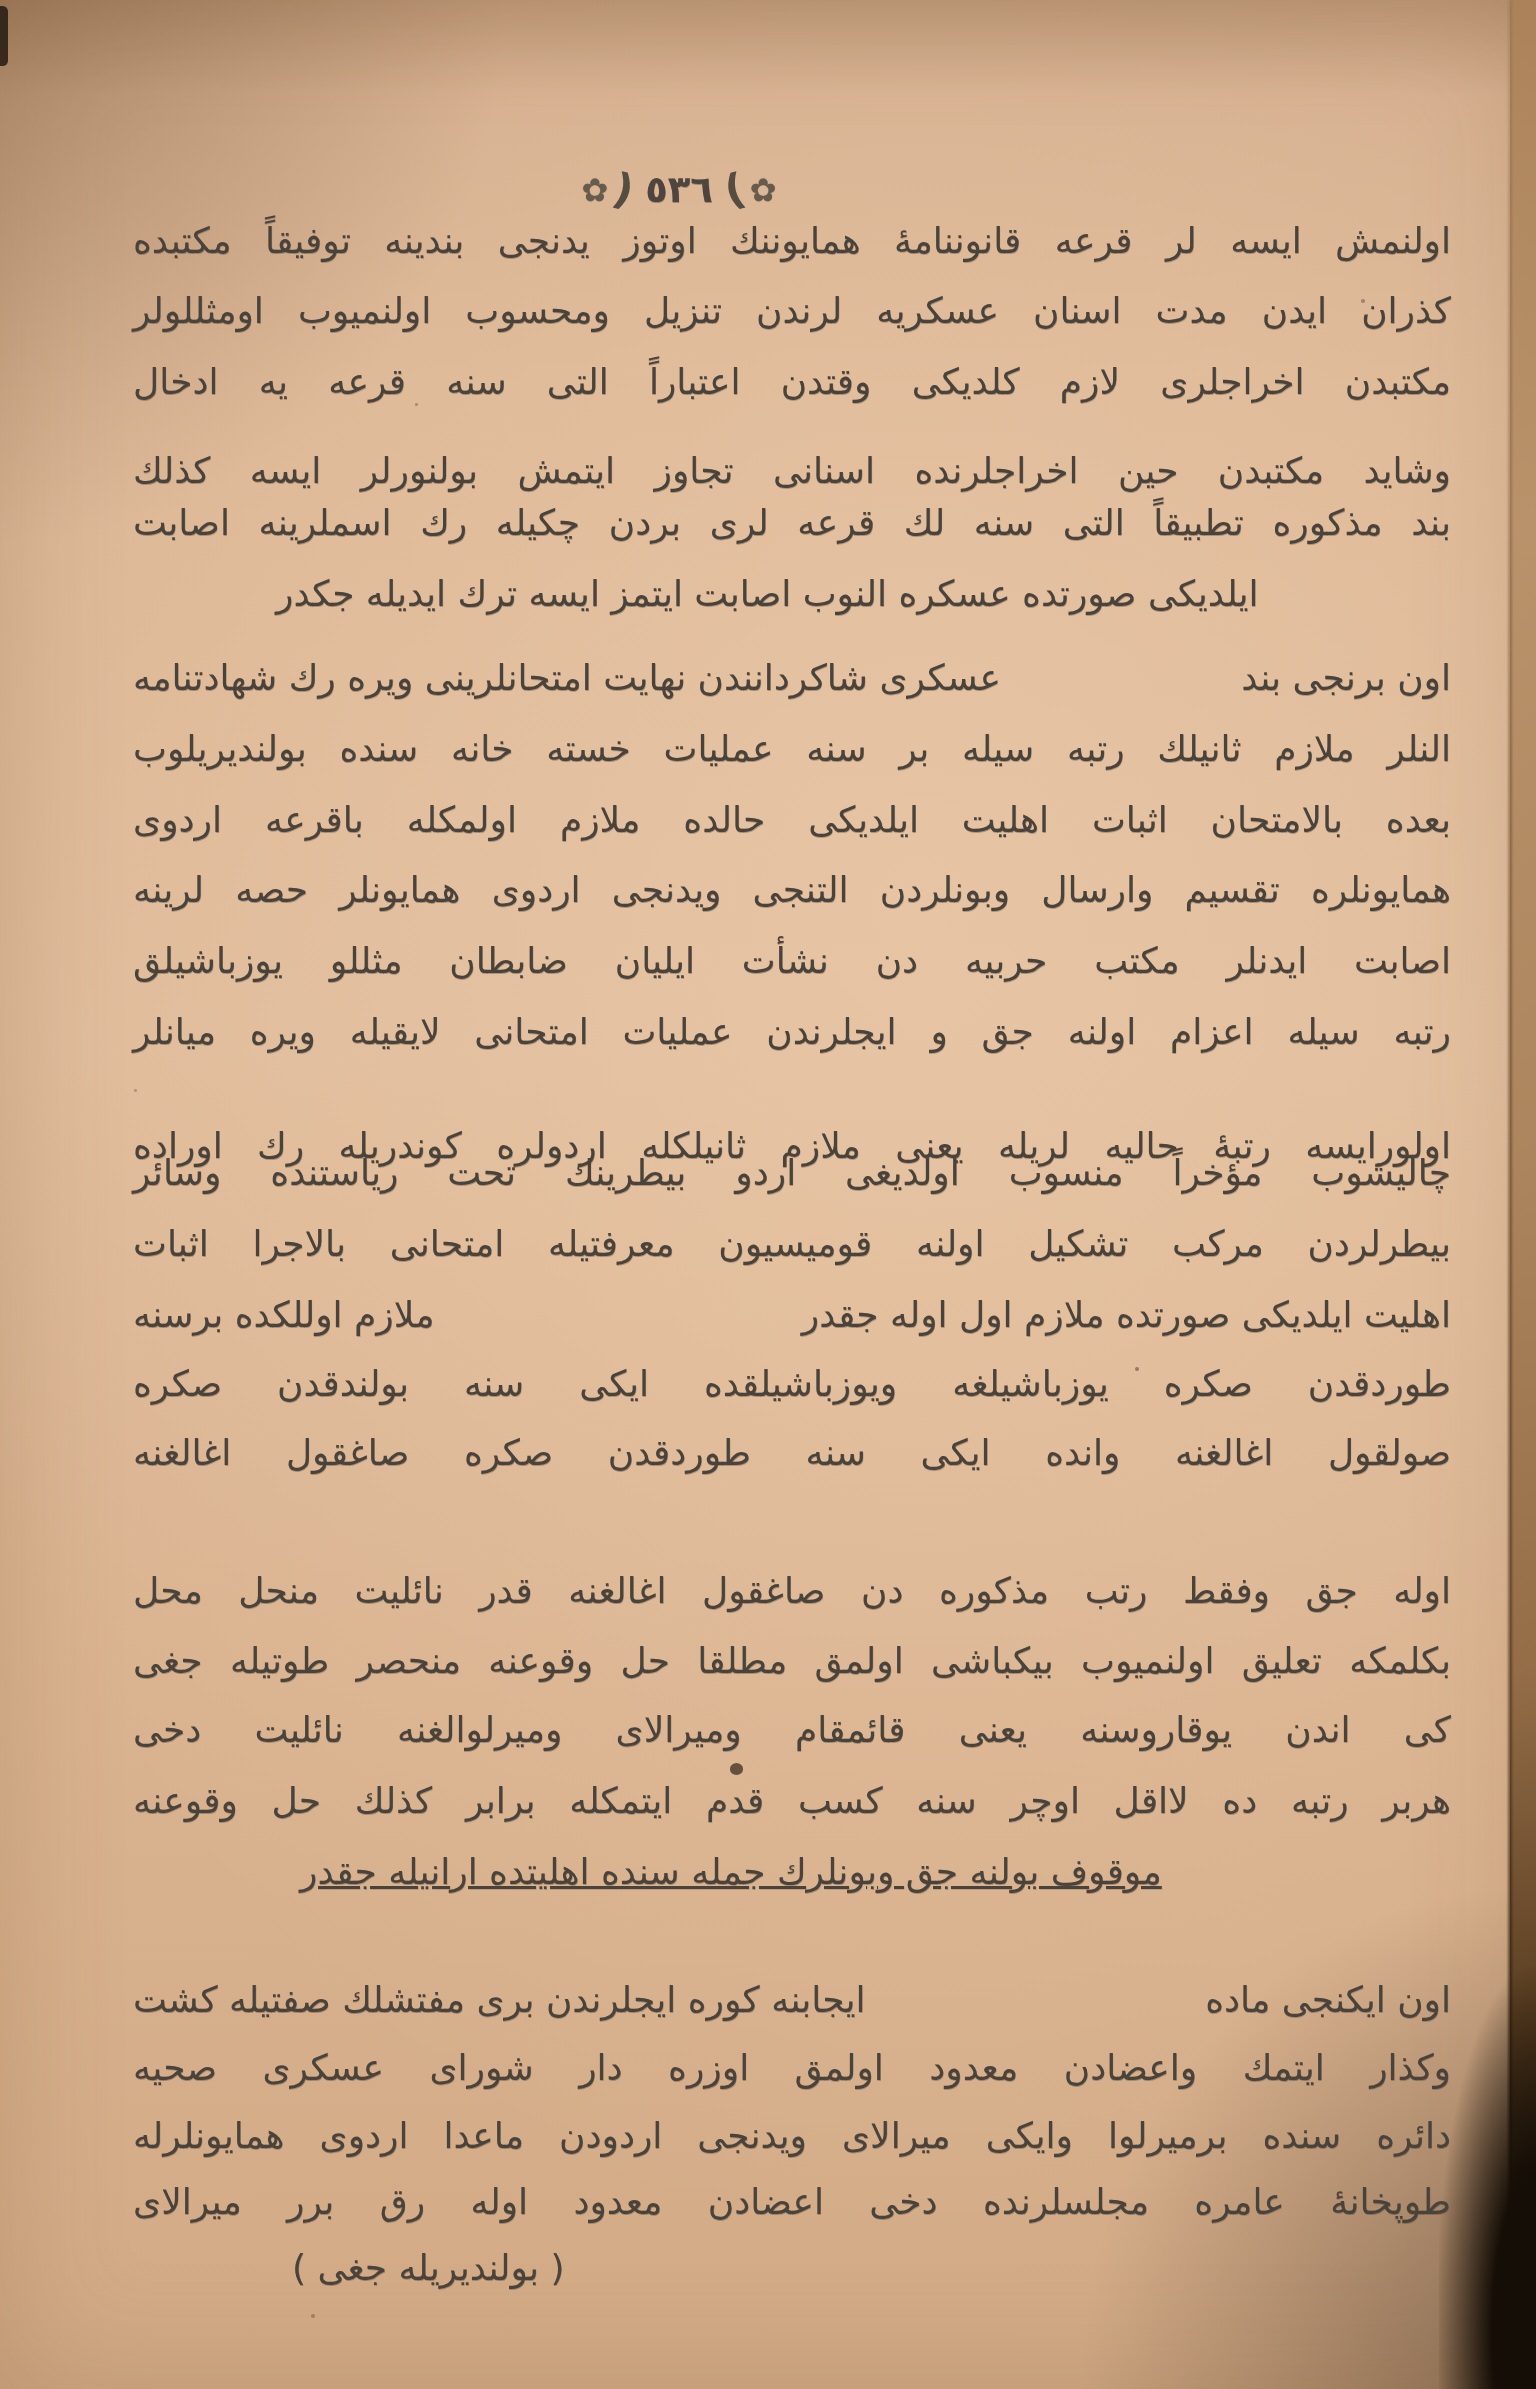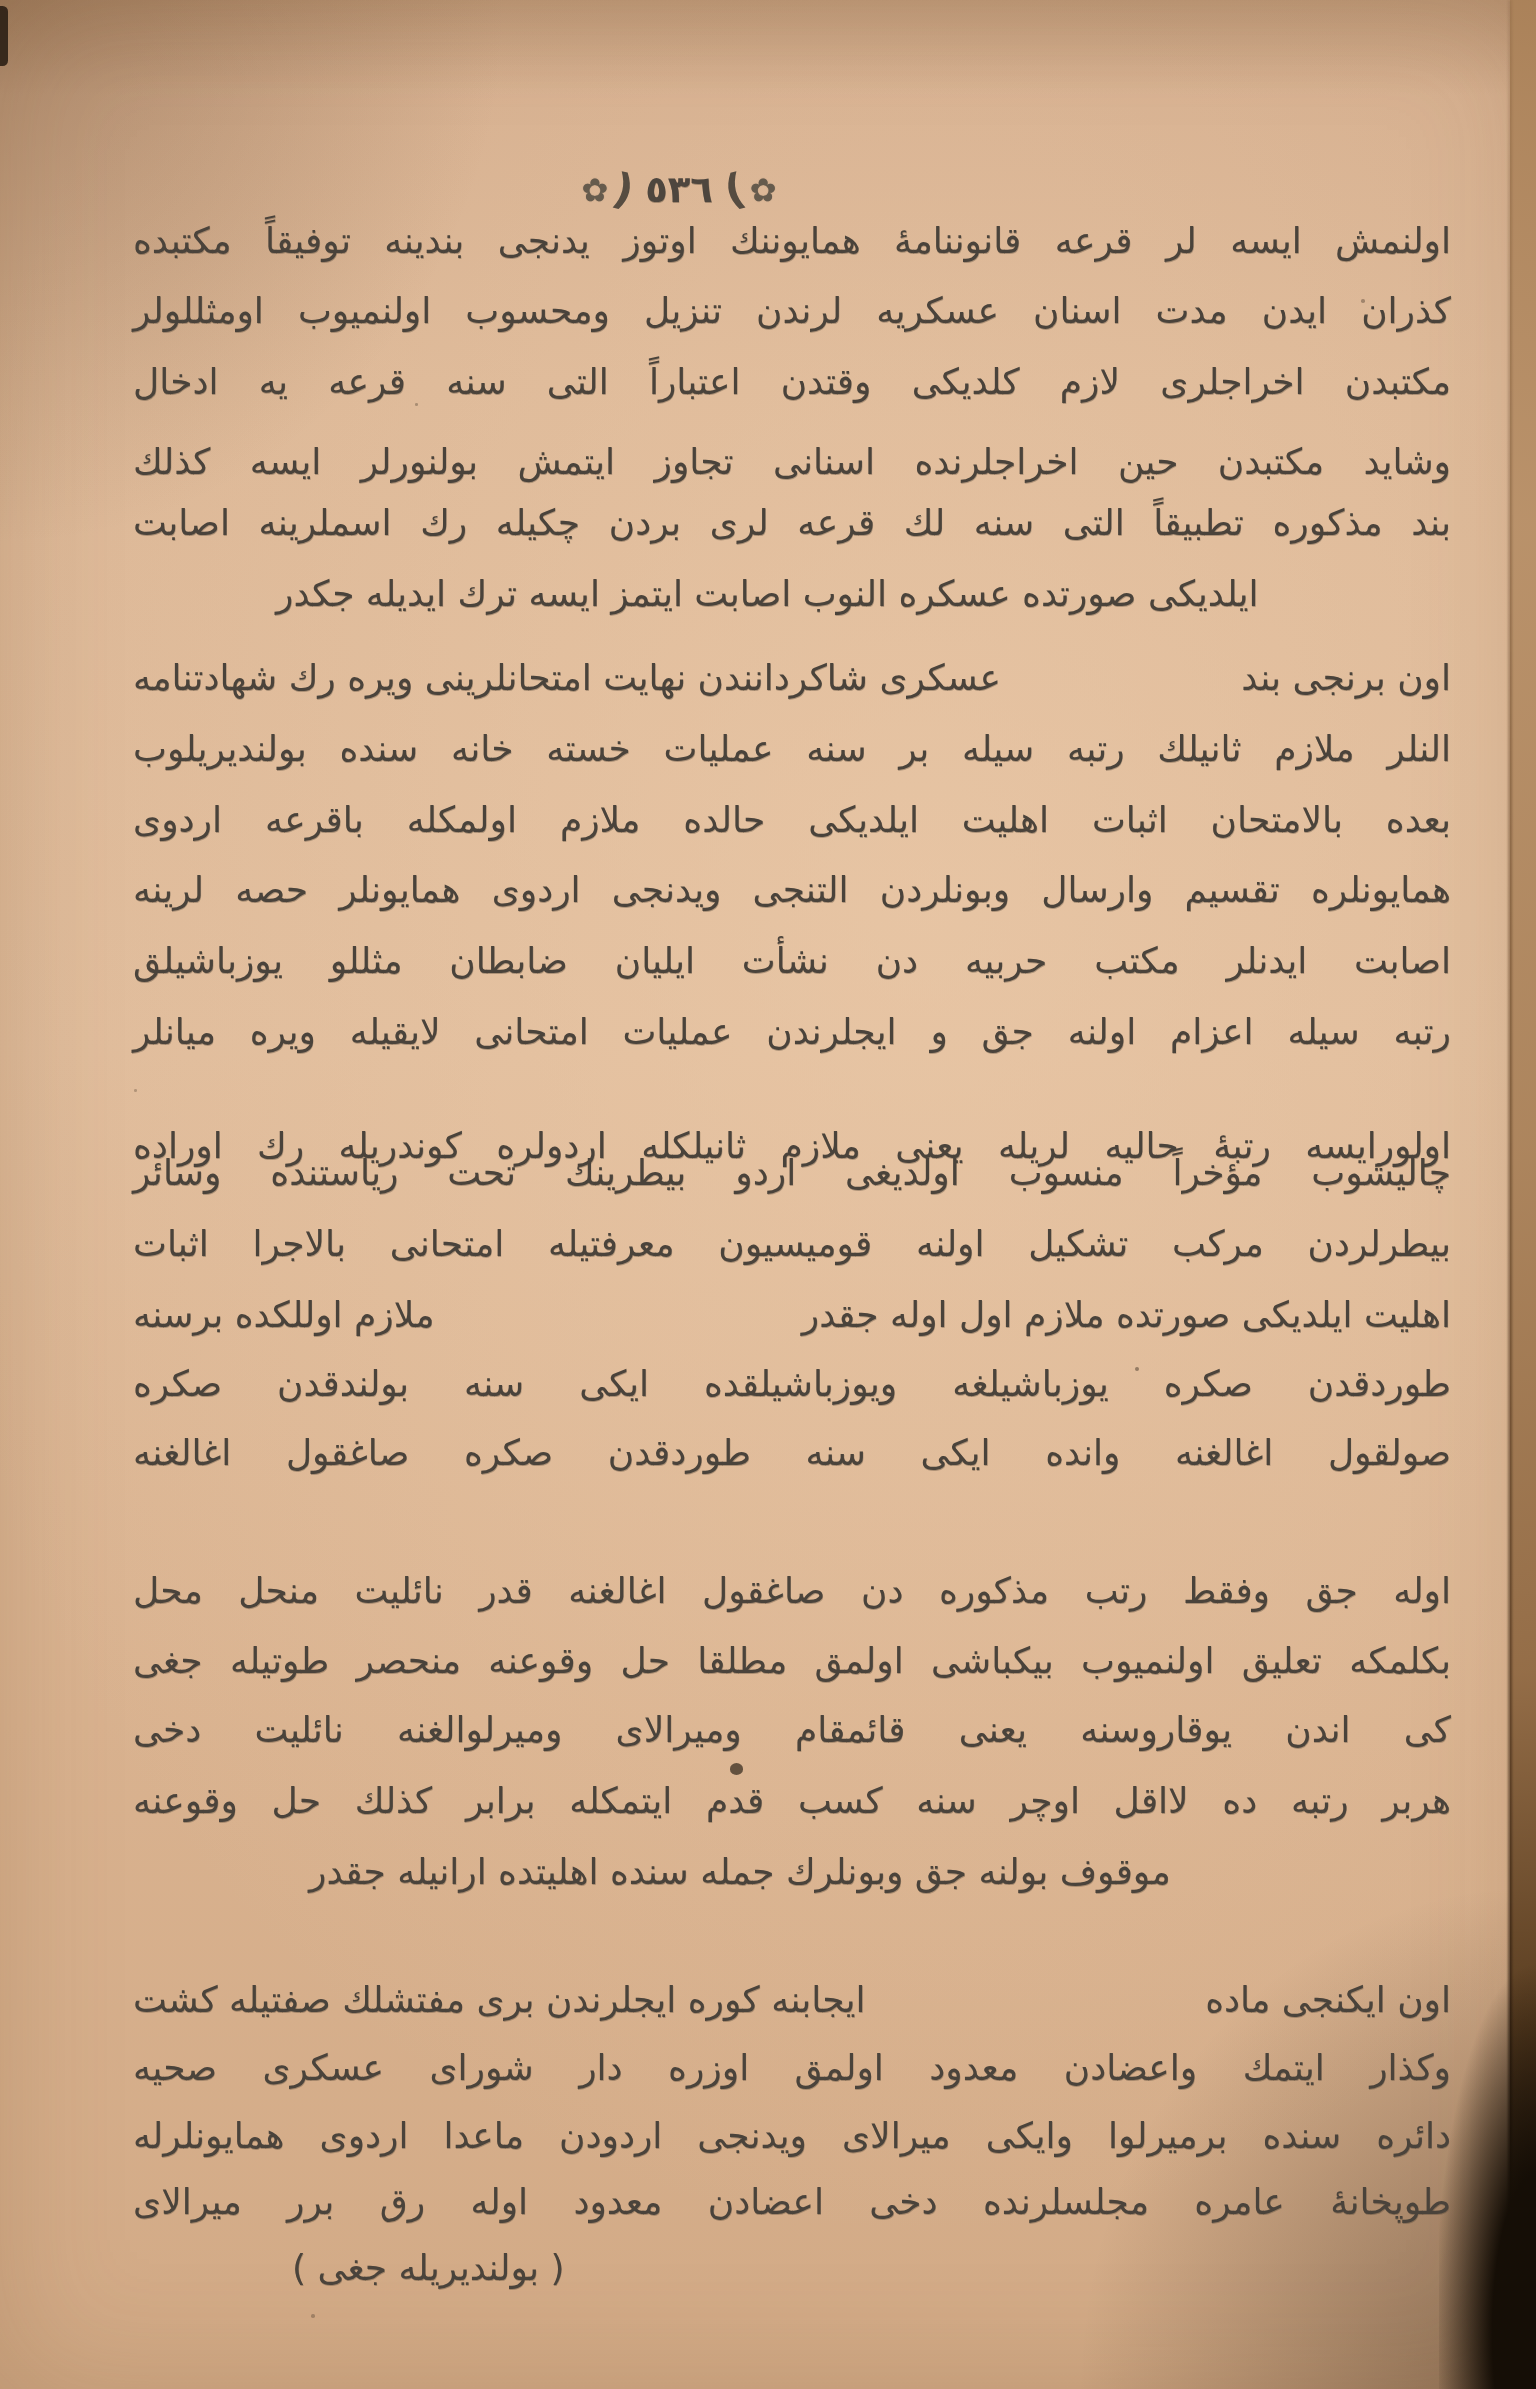--- a/index.html
+++ b/index.html
@@ -94,21 +94,21 @@
     <span class="orn-paren left">)</span>
     <span id="page-number">٥٣٦</span>
     <span class="orn-paren right">(</span>
     <span class="rosette">✿</span>
   </div>
 
   <div id="text-block">
       <div class="line full" style="top: 217px;"><span>اولنمش ايسه لر قرعه قانوننامهٔ همايوننك اوتوز يدنجى بندينه توفيقاً مكتبده</span></div>
       <div class="line full" style="top: 287px;"><span>كذران ايدن مدت اسنان عسكريه لرندن تنزيل ومحسوب اولنميوب اومثللولر</span></div>
       <div class="line full" style="top: 358px;"><span>مكتبدن اخراجلرى لازم كلديكى وقتدن اعتباراً التى سنه قرعه يه ادخال</span></div>
-      <div class="line full" style="top: 438px;"><span>وشايد مكتبدن حين اخراجلرنده اسنانى تجاوز ايتمش بولنورلر ايسه كذلك</span></div>
+      <div class="line full" style="top: 447px;"><span>وشايد مكتبدن حين اخراجلرنده اسنانى تجاوز ايتمش بولنورلر ايسه كذلك</span></div>
       <div class="line full" style="top: 499px;"><span>بند مذكوره تطبيقاً التى سنه لك قرعه لرى بردن چكيله رك اسملرينه اصابت</span></div>
       <div class="line short" style="top: 570px; left: 276px; text-align: center;"><span>ايلديكى صورتده عسكره النوب اصابت ايتمز ايسه ترك ايديله جكدر</span></div>
       <div class="line spread" style="top: 654px;">
         <span>اون برنجى بند</span>
         <span>عسكرى شاكردانندن نهايت امتحانلرينى ويره رك شهادتنامه</span>
       </div>
       <div class="line full" style="top: 725px;"><span>النلر ملازم ثانيلك رتبه سيله بر سنه عمليات خسته خانه سنده بولنديريلوب</span></div>
       <div class="line full" style="top: 796px;"><span>بعده بالامتحان اثبات اهليت ايلديكى حالده ملازم اولمكله باقرعه اردوى</span></div>
       <div class="line full" style="top: 866px;"><span>همايونلره تقسيم وارسال وبونلردن التنجى ويدنجى اردوى همايونلر حصه لرينه</span></div>
       <div class="line full" style="top: 937px;"><span>اصابت ايدنلر مكتب حربيه دن نشأت ايليان ضابطان مثللو يوزباشيلق</span></div>
@@ -119,21 +119,21 @@
       <div class="line spread" style="top: 1291px;">
         <span>اهليت ايلديكى صورتده ملازم اول اوله جقدر</span>
         <span>ملازم اوللكده برسنه</span>
       </div>
       <div class="line full" style="top: 1360px;"><span>طوردقدن صكره يوزباشيلغه ويوزباشيلقده ايكى سنه بولندقدن صكره</span></div>
       <div class="line full" style="top: 1429px;"><span>صولقول اغالغنه وانده ايكى سنه طوردقدن صكره صاغقول اغالغنه</span></div>
       <div class="line full" style="top: 1567px;"><span>اوله جق وفقط رتب مذكوره دن صاغقول اغالغنه قدر نائليت منحل محل</span></div>
       <div class="line full" style="top: 1637px;"><span>بكلمكه تعليق اولنميوب بيكباشى اولمق مطلقا حل وقوعنه منحصر طوتيله جغى</span></div>
       <div class="line full" style="top: 1706px;"><span>كى اندن يوقاروسنه يعنى قائمقام وميرالاى وميرلوالغنه نائليت دخى</span></div>
       <div class="line full" style="top: 1777px;"><span>هربر رتبه ده لااقل اوچر سنه كسب قدم ايتمكله برابر كذلك حل وقوعنه</span></div>
-      <div class="line short" style="top: 1848px; left: 309px;"><span>موقوف بولنه جق وبونلرك جمله سنده اهليتده ارانيله جقدر</span></div>
+      <div class="line short" style="top: 1848px; left: 300px; text-decoration: underline;"><span>موقوف بولنه جق وبونلرك جمله سنده اهليتده ارانيله جقدر</span></div>
       <div class="line spread" style="top: 1976px;">
         <span>اون ايكنجى ماده</span>
         <span>ايجابنه كوره ايجلرندن برى مفتشلك صفتيله كشت</span>
       </div>
       <div class="line full" style="top: 2044px;"><span>وكذار ايتمك واعضادن معدود اولمق اوزره دار شوراى عسكرى صحيه</span></div>
       <div class="line full" style="top: 2112px;"><span>دائره سنده برميرلوا وايكى ميرالاى ويدنجى اردودن ماعدا اردوى همايونلرله</span></div>
       <div class="line full" style="top: 2178px;"><span>طوپخانهٔ عامره مجلسلرنده دخى اعضادن معدود اوله رق برر ميرالاى</span></div>
       <div class="line short" style="top: 2244px; left: 292px;"><span>( بولنديريله جغى )</span></div>
     </div>
 

